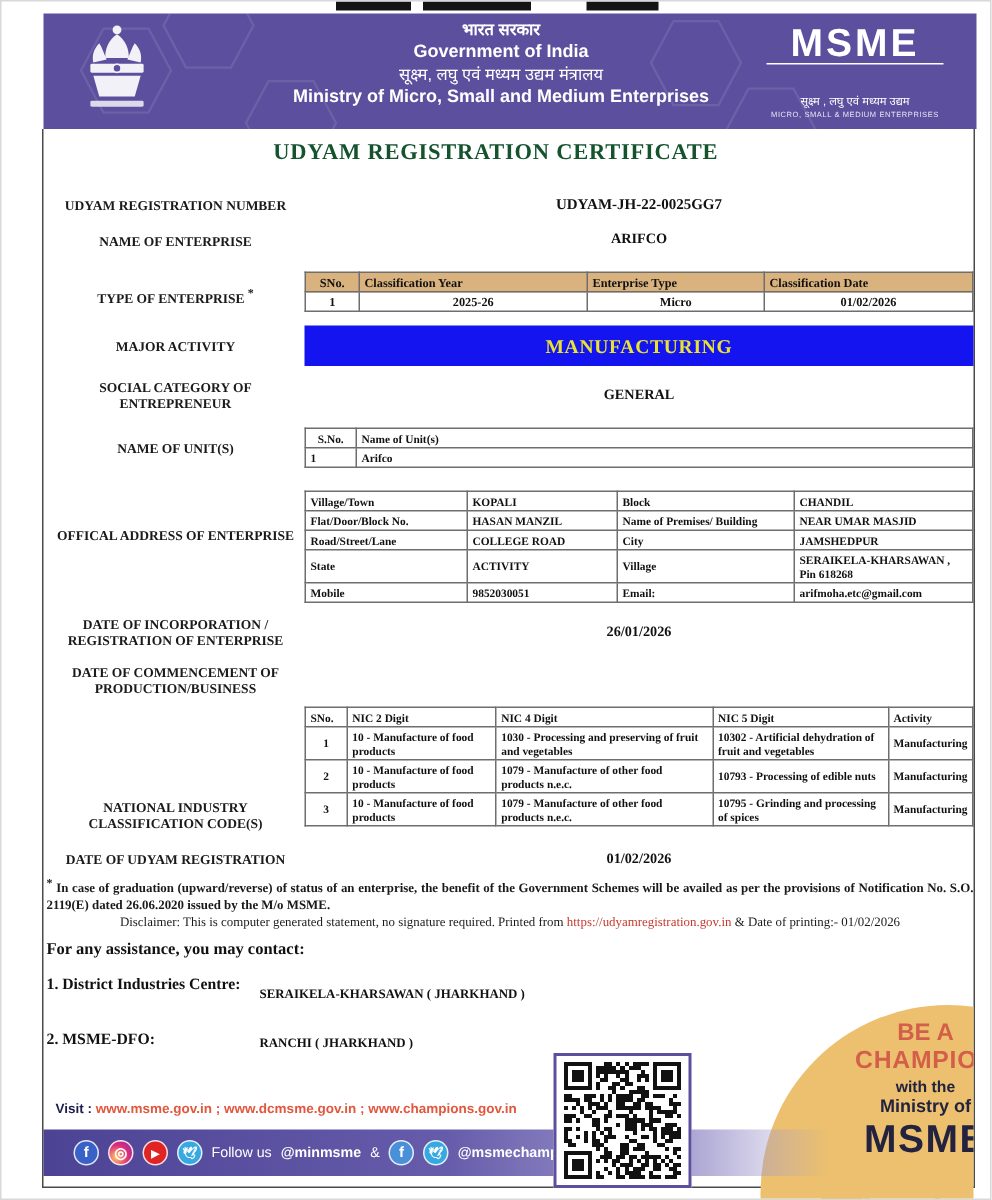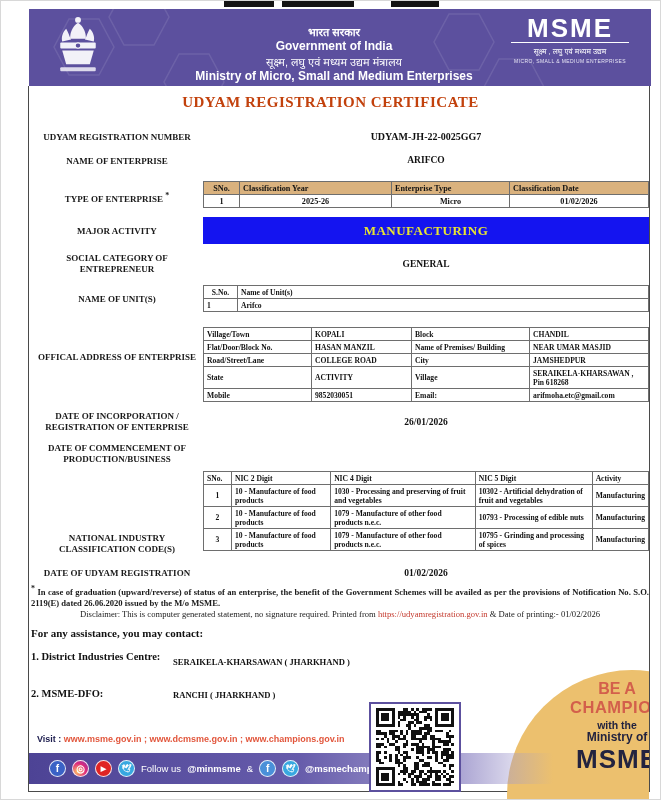--- a/index.html
+++ b/index.html
@@ -8,37 +8,37 @@
           border:1px solid #d8d8d8; overflow:hidden; }
 
   
   .scan-mark { position:absolute; top:0; height:6px; background:#141414; }
 
   
   .banner { position:absolute; left:28px; top:8px; width:622px; height:77px;
             background:#5c509e; color:#fff; font-family:"Liberation Sans", sans-serif; }
   .banner-hex { position:absolute; inset:0; width:100%; height:100%; }
   .emblem { position:absolute; left:18px; top:4px; width:62px; height:69px; }
-  .banner-center { position:absolute; left:120px; top:16px; width:370px; text-align:center; line-height:1.3; }
+  .banner-center { position:absolute; left:120px; top:4px; width:370px; text-align:center; line-height:1.3; }
   .bc-hindi1 { font-size:11px; font-weight:bold; }
   .bc-eng1   { font-size:12px; font-weight:bold; }
   .bc-hindi2 { font-size:11px; }
   .bc-eng2   { font-size:12px; font-weight:bold; }
   .msme-logo { position:absolute; right:22px; top:8px; width:118px; text-align:center; }
   .msme-word { font-size:26px; font-weight:900; letter-spacing:2px; line-height:0.9;
                font-family:"Liberation Sans", sans-serif; border-bottom:1px solid #ffffff; padding-bottom:2px;}
-  .msme-hindi { font-size:7.5px; margin-top:3px; }
+  .msme-hindi { font-size:7.5px; margin-top:19px; }
   .msme-sub   { font-size:5px; letter-spacing:0.4px; margin-top:2px; color:#e8e6f5; }
 
   
   .cert-border { position:absolute; left:27px; top:85px; width:622px; height:706px;
                  border:1px solid #4a4a4a; border-top:none; }
 
   .title { position:absolute; left:0; top:93px; width:100%; text-align:center;
-           font-size:15px; font-weight:bold; letter-spacing:0.5px; color:#c2410c; }
+           font-size:15px; font-weight:bold; letter-spacing:0.5px; color:#14532d; }
 
   .lbl { position:absolute; left:30px; width:172px; text-align:center;
          font-size:9px; font-weight:bold; color:#1a1a1a; line-height:1.25; }
   .val { position:absolute; left:202px; width:446px; text-align:center;
          font-size:9.5px; font-weight:bold; color:#111; }
   .sup { font-size:8px; vertical-align:super; }
 
   table { border-collapse:collapse; position:absolute; left:202px; width:446px;
           font-size:7.6px; color:#111; }
   th, td { border:1px solid #6e6e6e; padding:1.5px 3px; font-weight:bold; }

